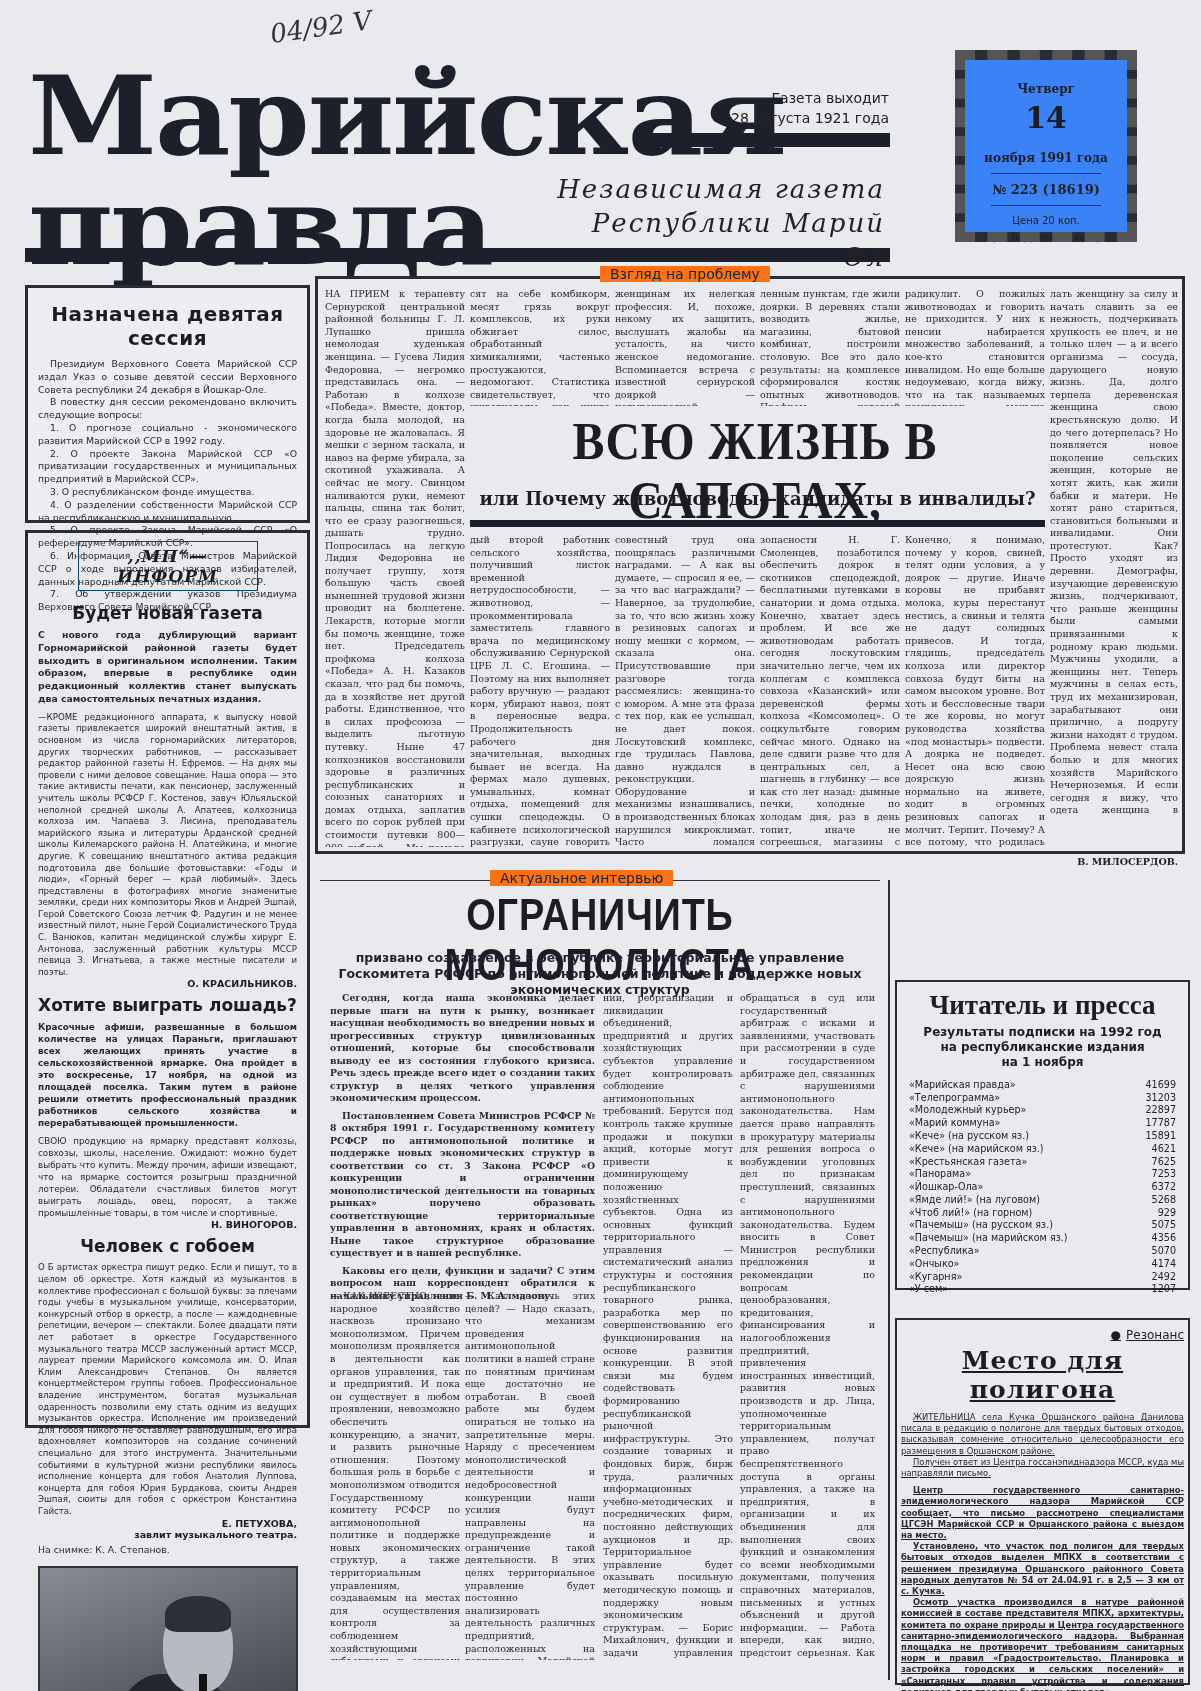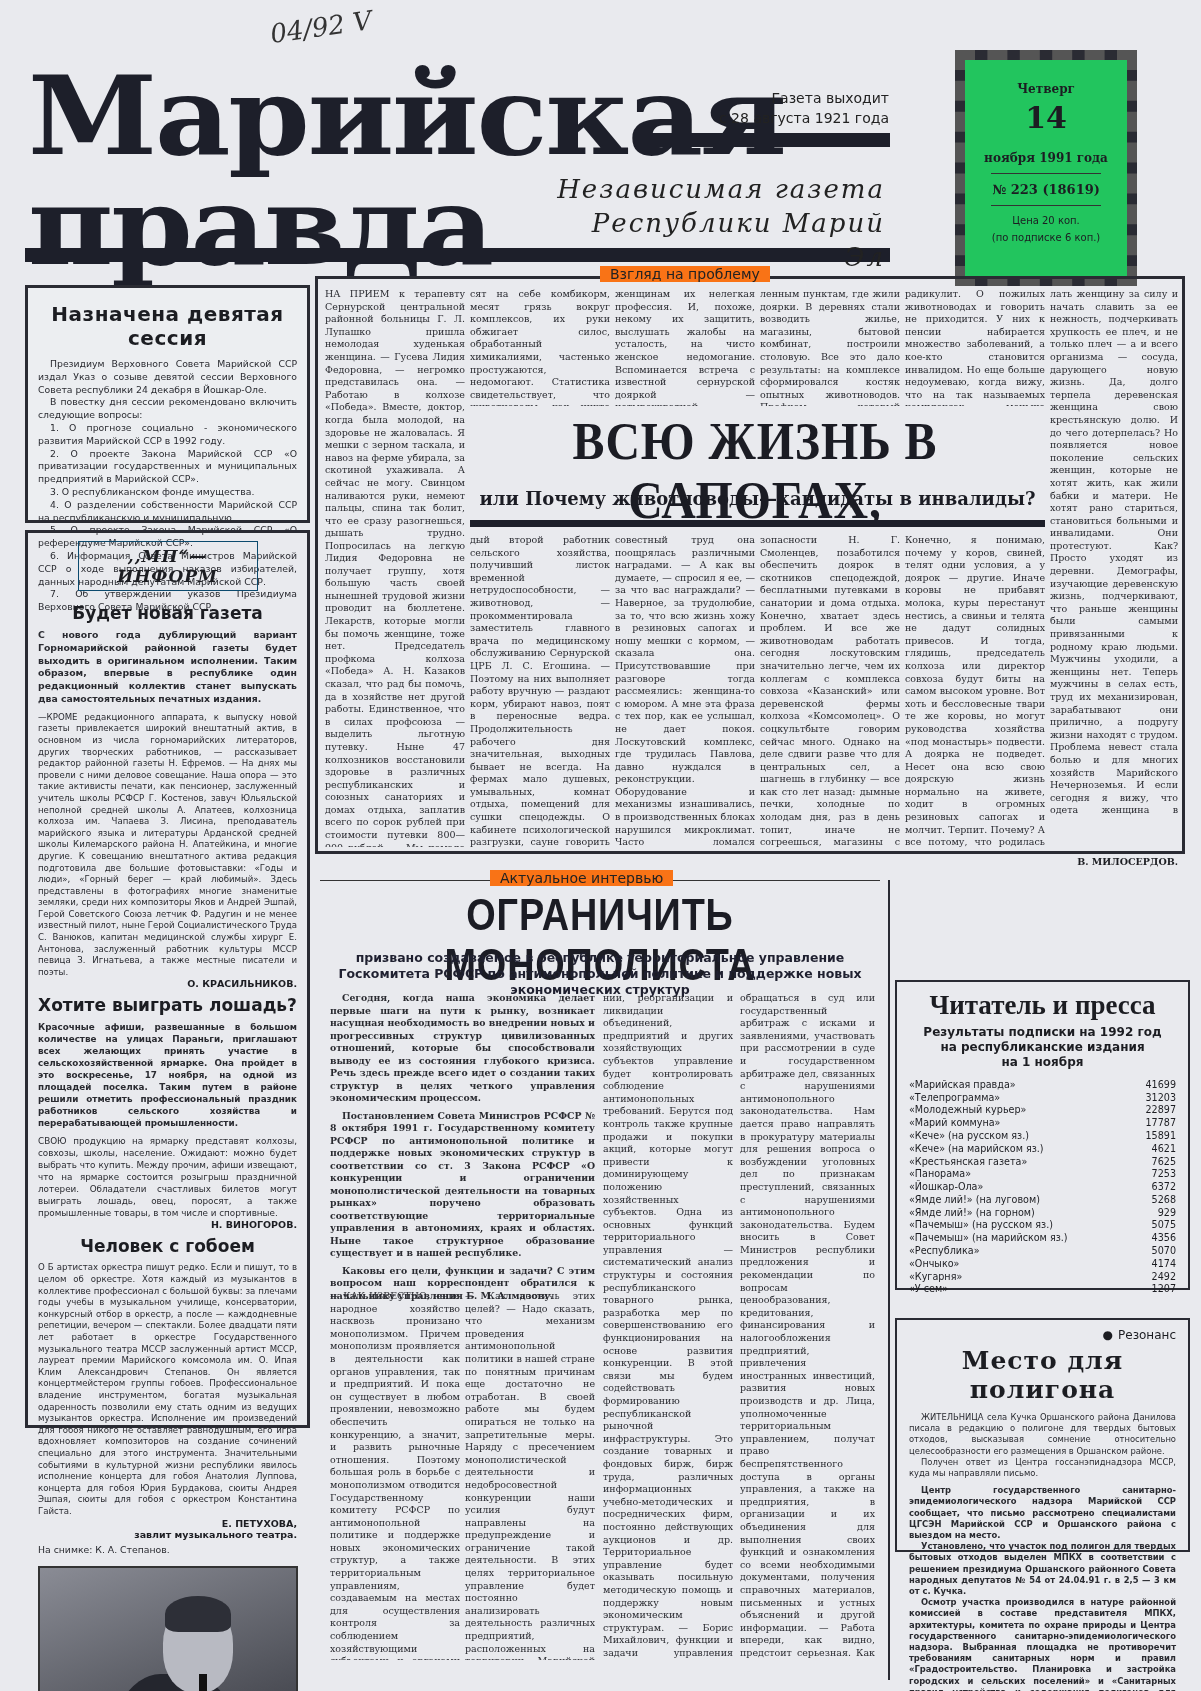--- a/index.html
+++ b/index.html
@@ -13,21 +13,21 @@
   .page { position: absolute; left: 0; top: 0; width: 1201px; height: 1691px; background: #e9eaee; }
   .abs { position: absolute; }
   .handwriting { left: 270px; top: 12px; font-family: "DejaVu Serif", serif; font-style: italic; font-size: 26px; color: #333; transform: rotate(-8deg); }
   .masthead-title { left: 28px; font-family: "DejaVu Serif", serif; font-weight: 900; color: #1d1f2a; letter-spacing: -2px; line-height: 1; }
   .mt1 { top: 62px; font-size: 108px; transform: scaleX(1.08); transform-origin: left; }
   .mt2 { top: 172px; font-size: 108px; transform: scaleX(1.08); transform-origin: left; }
   .mast-bar1 { left: 645px; top: 133px; width: 245px; height: 14px; background: #1d1f2a; }
   .mast-bar2 { left: 25px; top: 248px; width: 865px; height: 14px; background: #1d1f2a; }
   .since { right: 312px; top: 88px; text-align: right; font-family: "DejaVu Sans", sans-serif; font-size: 14px; line-height: 20px; color: #222; }
   .tagline { left: 555px; top: 172px; width: 330px; text-align: right; font-family: "DejaVu Serif", serif; font-style: italic; font-size: 26px; line-height: 34px; letter-spacing: 2px; color: #222; }
-  .datebox { left: 955px; top: 50px; width: 182px; height: 236px; border: 10px solid #2a2b33; background: #22c55e;
+  .datebox { left: 955px; top: 50px; width: 182px; height: 192px; border: 10px solid #2a2b33; background: #3b82f6;
      background-image: none; text-align: center; font-family: "DejaVu Serif", serif; }
   .datebox::before { content: ""; position: absolute; inset: -10px; border: 10px dashed #555; pointer-events: none; }
   .datebox .dow { margin-top: 22px; font-size: 12px; font-weight: bold; }
   .datebox .day { font-size: 30px; font-weight: 900; margin-top: 4px; }
   .datebox .month { font-size: 12px; font-weight: bold; margin-top: 16px; }
   .datebox hr { border: none; border-top: 1px solid #333; width: 110px; margin: 8px auto; }
   .datebox .issue { font-size: 13px; font-weight: bold; }
   .datebox .price { font-family: "DejaVu Sans", sans-serif; font-size: 10px; line-height: 13px; margin-top: 4px; }
 
   .box { border: 2px solid #2a2b33; background: #eceef1; }
@@ -55,21 +55,21 @@
   .subtitle { font-family: "DejaVu Serif", serif; font-weight: bold; font-size: 18px; text-align: center; color: #1b1c24; }
   .iv-title { font-family: "Liberation Sans", "DejaVu Sans", sans-serif; font-weight: bold; font-size: 44px; text-align: center; letter-spacing: 1px; color: #1b1c24; transform: scaleX(0.86); }
 
   
   .press { left: 895px; top: 980px; width: 295px; height: 310px; border: 2px solid #2a2b33; padding: 8px 12px; }
   .press h2 { font-family: "Liberation Serif", "DejaVu Serif", serif; font-size: 27px; font-weight: bold; text-align: center; }
   .press .sub { font-family: "DejaVu Sans", sans-serif; font-size: 12px; font-weight: bold; text-align: center; line-height: 15px; margin: 4px 0 8px; }
   .press table { width: 100%; border-collapse: collapse; font-family: "DejaVu Sans", sans-serif; font-size: 9.6px; }
   .press td { padding: 0.9px 0; }
   .press td.num { text-align: right; }
-  .polygon { left: 895px; top: 1318px; width: 295px; height: 234px; border: 2px solid #2a2b33; padding: 8px 12px; }
+  .polygon { left: 895px; top: 1318px; width: 295px; height: 367px; border: 2px solid #2a2b33; padding: 8px 4px; text-decoration: underline; }
   .polygon .rub { text-align: right; font-family: "DejaVu Sans", sans-serif; font-size: 12px; }
   .polygon .rub::before { content: "●"; margin-right: 5px; }
   .polygon h2 { font-family: "DejaVu Serif", serif; font-size: 25px; font-weight: bold; text-align: center; margin: 4px 0 8px; letter-spacing: 1px; }
   .vline { position: absolute; background: #2a2b33; }
   p + p { margin-top: 0; }
   .ind { text-indent: 12px; }
 </style>
 </head>
 <body>
 
@@ -222,21 +222,21 @@
           </tr>
         <tr>
             <td>«Йошкар-Ола»</td>
             <td class="num">6372</td>
           </tr>
         <tr>
             <td>«Ямде лий!» (на луговом)</td>
             <td class="num">5268</td>
           </tr>
         <tr>
-            <td>«Ямде лий!» (на горном)</td>
+            <td>«Чтоб лий!» (на горном)</td>
             <td class="num">929</td>
           </tr>
         <tr>
             <td>«Пачемыш» (на русском яз.)</td>
             <td class="num">5075</td>
           </tr>
         <tr>
             <td>«Пачемыш» (на марийском яз.)</td>
             <td class="num">4356</td>
           </tr>

